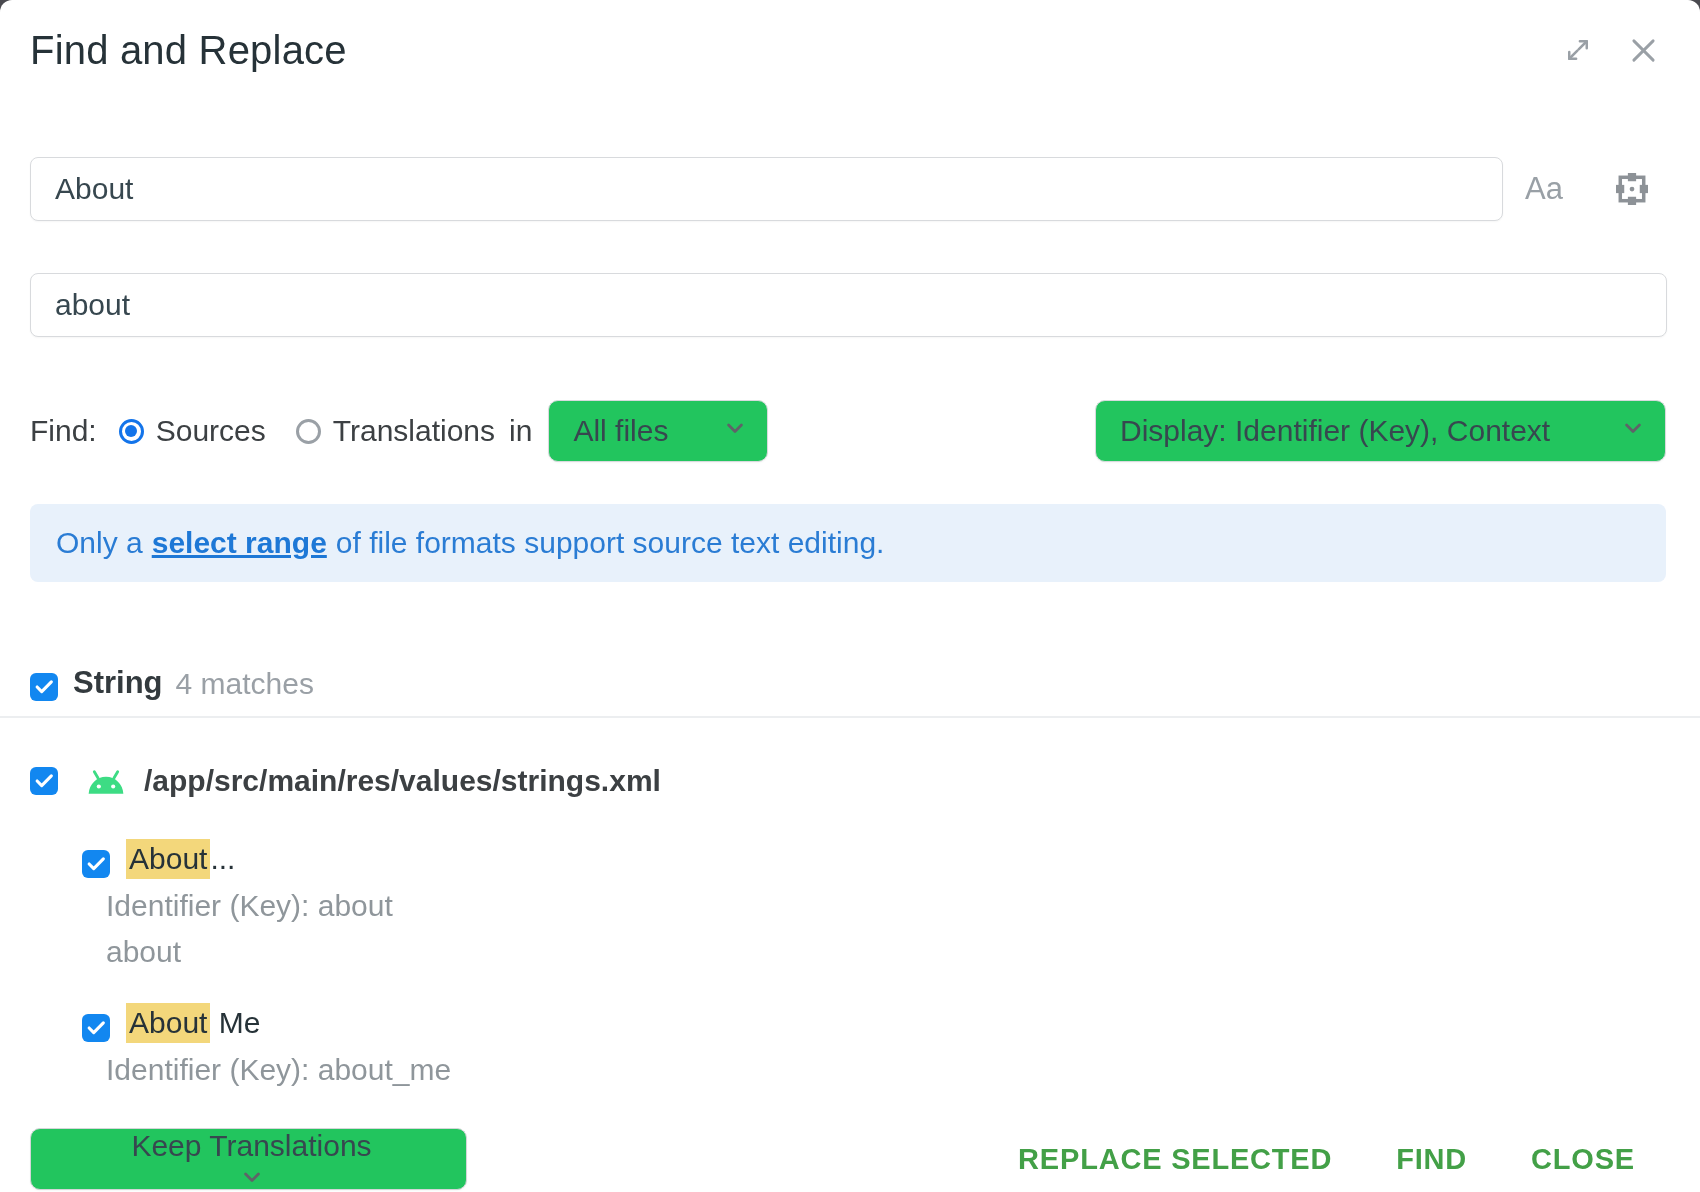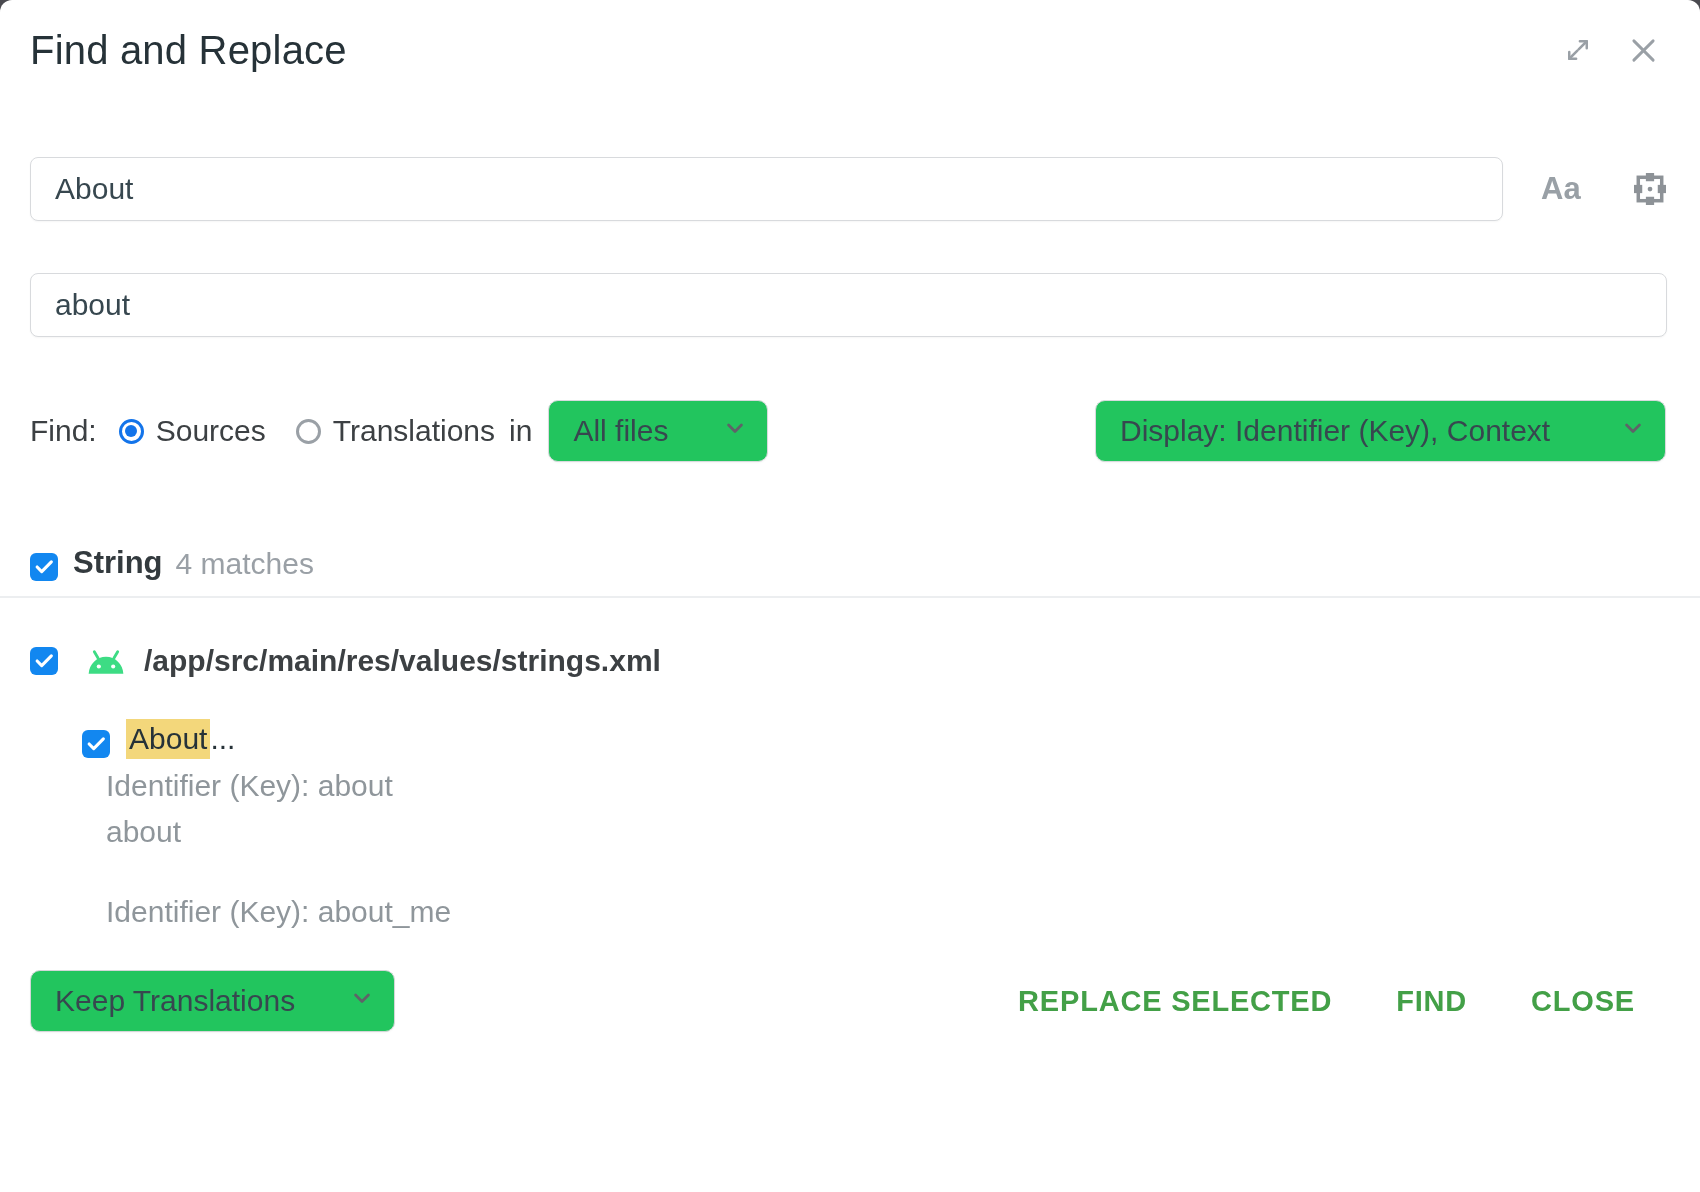--- a/index.html
+++ b/index.html
@@ -22,21 +22,21 @@
 
   
   .text-input{
     height:64px;border:1.5px solid #d8dadd;border-radius:8px;
     font-size:30px;color:#37474f;padding:0 24px;box-sizing:border-box;
     font-family:"Liberation Sans",sans-serif;outline:none;background:#fff;
     box-shadow:0 1px 2px rgba(0,0,0,.04);
   }
   .row-search{display:flex;align-items:center;margin:83px 0 0 30px;}
   .search-field{width:1473px;}
-  .matchcase{margin-left:38px;font-size:31px;font-weight:700;color:#99a0a6;cursor:pointer;}
+  .matchcase{margin-left:22px;font-size:31px;font-weight:400;color:#99a0a6;cursor:pointer;}
   .frame-btn{margin-left:50px;}
   .row-replace{margin:52px 33px 0 30px;}
   .replace-field{width:100%;}
 
   
   .row-options{display:flex;align-items:center;margin:63px 34px 0 30px;font-size:30px;color:#3c4043;height:62px;}
   .opt-label{margin-right:22px;}
   .radio{width:19px;height:19px;border-radius:50%;display:inline-block;box-sizing:content-box;}
   .radio.on{border:3px solid #1374ea;position:relative;}
   .radio.on::after{content:'';position:absolute;inset:3.5px;border-radius:50%;background:#1374ea;}
@@ -79,21 +79,21 @@
   .match{margin-left:62px;}
   .match-1{margin-top:40px;}
   .match-2{margin-top:34px;}
   .match-head{display:flex;align-items:flex-end;margin-left:20px;}
   .match-text{margin-left:16px;font-size:30px;color:#263238;line-height:38px;}
   .hl{background:#f3d77b;padding:3px 3px 4px 3px;}
   .match-sub{margin:10px 0 0 44px;font-size:30px;color:#8f969b;line-height:36px;}
 
   
   .footer{display:flex;align-items:center;margin:40px 65px 0 30px;}
-  .select-keep{width:365px;border-color:#d4d6d8;}
+  .select-keep{width:437px;border-color:#d4d6d8;flex-direction:column;}
   .footer-buttons{margin-left:auto;display:flex;align-items:center;gap:64px;}
   .text-btn{font-size:29px;font-weight:700;color:#43a047;letter-spacing:.8px;cursor:pointer;white-space:nowrap;}
 </style>
 </head>
 <body>
 
 <div class="dialog">
 
   <div class="header">
     <div class="title">Find and Replace</div>
@@ -153,20 +153,25 @@
     <div class="select select-display">
       <span>Display: Identifier (Key), Context</span>
       <span>
         <svg width="28" height="28" viewBox="0 0 24 24" fill="none" stroke="#5f6368" stroke-width="2.4" stroke-linecap="round" stroke-linejoin="round">
           <polyline points="6.5,9.5 12,15 17.5,9.5"></polyline>
         </svg>
       </span>
     </div>
   </div>
 
+  <div class="banner">
+    <span>Only a</span>
+    <span class="banner-link">select range</span>
+    <span>of file formats support source text editing.</span>
+  </div>
 
   <div class="row-string">
     <span class="checkbox">
       <svg width="22" height="22" viewBox="0 0 24 24" fill="none" stroke="#ffffff" stroke-width="3.4" stroke-linecap="round" stroke-linejoin="round">
         <polyline points="20,6.5 9.5,17 4.5,12"></polyline>
       </svg>
     </span>
     <span class="string-label">String</span>
     <span class="string-count">4 matches</span>
   </div>
@@ -198,20 +203,28 @@
           <polyline points="20,6.5 9.5,17 4.5,12"></polyline>
         </svg>
       </span>
       <span class="match-text"><span class="hl">About</span><span>...</span></span>
     </div>
     <div class="match-sub">Identifier (Key): about</div>
     <div class="match-sub">about</div>
   </div>
 
   <div class="match match-2">
+    <div class="match-head">
+      <span class="checkbox">
+        <svg width="22" height="22" viewBox="0 0 24 24" fill="none" stroke="#ffffff" stroke-width="3.4" stroke-linecap="round" stroke-linejoin="round">
+          <polyline points="20,6.5 9.5,17 4.5,12"></polyline>
+        </svg>
+      </span>
+      <span class="match-text"><span class="hl">About</span><span> Me</span></span>
+    </div>
     <div class="match-sub">Identifier (Key): about_me</div>
   </div>
 
   <div class="footer">
     <div class="select select-keep">
       <span>Keep Translations</span>
       <span>
         <svg width="28" height="28" viewBox="0 0 24 24" fill="none" stroke="#5f6368" stroke-width="2.4" stroke-linecap="round" stroke-linejoin="round">
           <polyline points="6.5,9.5 12,15 17.5,9.5"></polyline>
         </svg>

